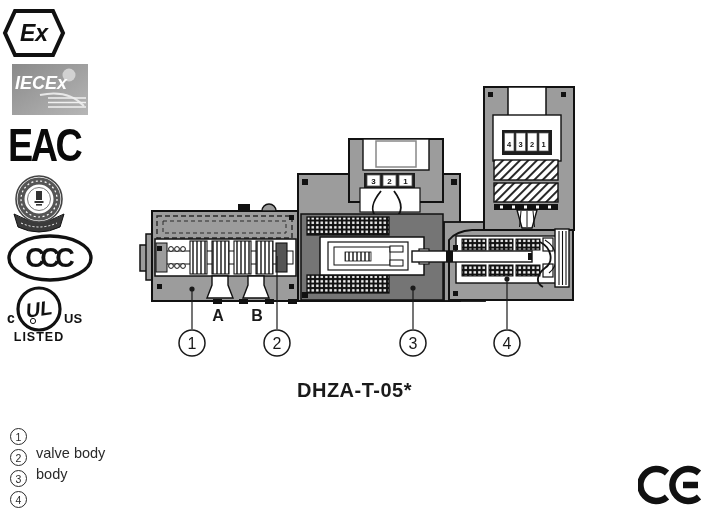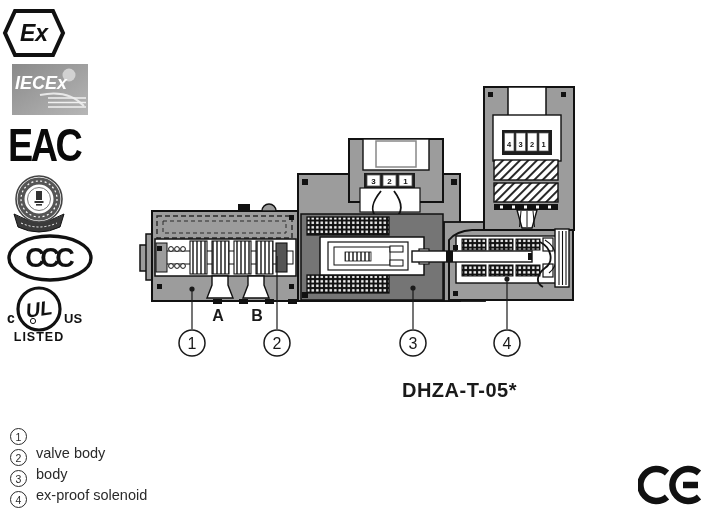--- a/index.html
+++ b/index.html
@@ -4,21 +4,21 @@
 <style>
   html,body{margin:0;padding:0;background:#fff;}
   .canvas{position:relative;width:705px;height:514px;background:#fff;overflow:hidden;
           font-family:"Liberation Sans",sans-serif;color:#111;text-decoration:underline;}
   .abs{position:absolute;}
   
   .logo{position:absolute;}
   .eac-text{font-weight:900;font-size:46px;letter-spacing:-3px;line-height:1;
             transform:scaleX(.82);transform-origin:left top;color:#0a0a0a;}
   
-  .model-title{position:absolute;left:297px;top:379px;width:220px;text-align:right;
+  .model-title{position:absolute;left:297px;top:379px;width:220px;text-align:left;
                font-size:20px;font-weight:bold;letter-spacing:.5px;color:#1a1a1a;}
   
   .legend{position:absolute;left:10px;top:426px;}
   .legend-row{display:flex;align-items:center;height:21px;}
   .lnum{display:inline-flex;align-items:center;justify-content:center;width:15px;height:15px;
         border:1.4px solid #2a2a2a;border-radius:50%;font-size:10.5px;margin-right:9px;
         color:#2a2a2a;flex:0 0 auto;}
   .ltext{font-size:14.5px;color:#2a2a2a;margin-top:32px;}
   svg text{font-family:"Liberation Sans",sans-serif;}
 </style>
@@ -294,21 +294,20 @@
     <div class="legend-row">
       <span class="lnum">1</span>
       <span class="ltext">valve body</span>
     </div>
     <div class="legend-row">
       <span class="lnum">2</span>
       <span class="ltext">body</span>
     </div>
     <div class="legend-row">
       <span class="lnum">3</span>
-      <span class="ltext">ex-proof solenoid</span>
     </div>
     <div class="legend-row">
       <span class="lnum">4</span>
     </div>
   </div>
 
   <svg class="abs" style="left:638px;top:460px" width="64" height="50" viewBox="0 0 64 50">
     <desc>CE</desc>
     <g stroke="#111" stroke-width="6.5" fill="none">
       <path d="M29,13 A16,16 0 1 0 29,37"></path>

